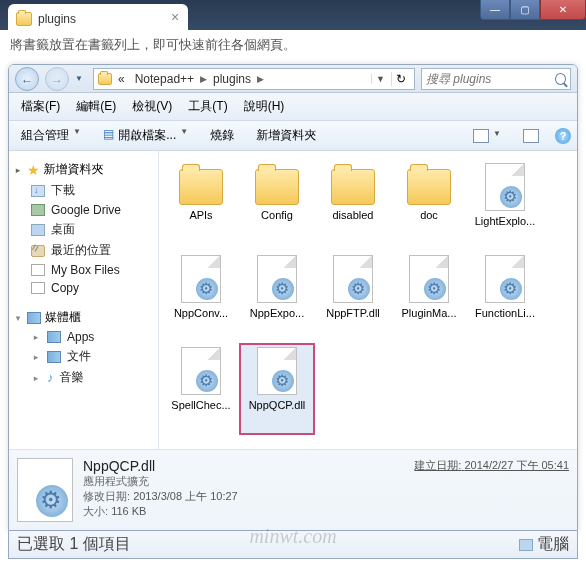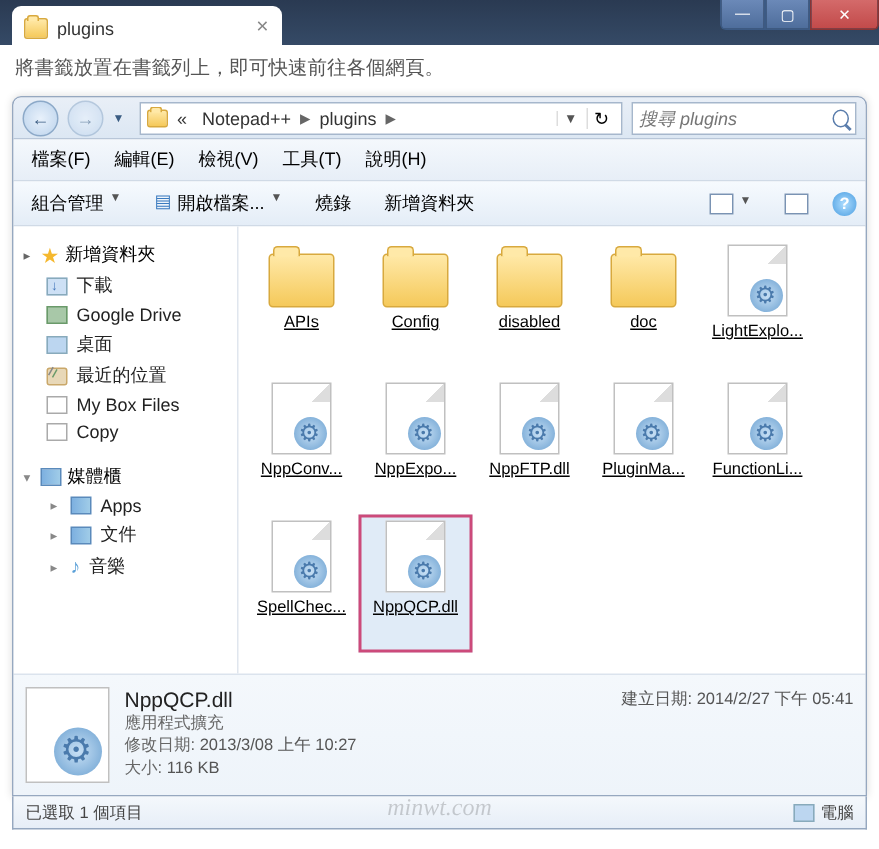--- a/index.html
+++ b/index.html
@@ -58,48 +58,48 @@
 .ico-drive { background: #a8c8a8; border: 1px solid #6a9a6a; }
 .ico-down { background: #cde0f5; border: 1px solid #8ab; position: relative; }
 .ico-down::after { content:"↓"; position:absolute; font-size:9px; color:#4477bb; left:2px; top:-1px; }
 .ico-desktop { background: #bcd6f0; border: 1px solid #8ab; }
 .ico-recent { background: #e8d8b8; border: 1px solid #caa86a; border-radius: 2px; position:relative; }
 .ico-recent::after { content:""; position:absolute; width:6px; height:1px; background:#6a9a6a; left:3px; top:5px; box-shadow:0 -3px 0 #888; transform:rotate(-60deg); transform-origin:left; }
 .ico-file { background:#fff; border:1px solid #aaa; }
 .ico-lib { background: linear-gradient(90deg,#7db0e0,#a0cce8); border:1px solid #5a8abb; }
 .ico-music { color:#5aa0d8; font-size:13px; }
 
-.files { flex: 1; padding: 8px 4px; overflow: auto; display: flex; flex-wrap: wrap; align-content: flex-start; gap: 0; text-decoration: underline; }
+.files { flex: 1; padding: 8px 4px; overflow: auto; display: flex; flex-wrap: wrap; align-content: flex-start; gap: 0; }
 .fitem { width: 76px; height: 92px; display: flex; flex-direction: column; align-items: center; padding-top: 4px; text-align: center; font-size: 11px; }
 .fitem.sel { outline: 2px solid #cc4a7a; outline-offset: -2px; background: #e0ebf7; }
 .ficon { width: 48px; height: 48px; margin-bottom: 4px; position: relative; }
 .ficon.folder { background: linear-gradient(#ffe9a8,#f5c95a); border: 1px solid #d8a93e; border-radius: 3px; margin-top: 6px; height: 36px; width: 44px; }
 .ficon.folder::before { content:""; position:absolute; top:-6px; left:2px; width:16px; height:6px; background:#ffe9a8; border:1px solid #d8a93e; border-bottom:none; border-radius:3px 3px 0 0; }
 .ficon.dll { background:#fff; border:1px solid #c0c0c0; width:40px; height:48px; }
 .ficon.dll::before { content:""; position:absolute; top:0; right:0; width:12px; height:12px; background: linear-gradient(135deg, transparent 49%, #ddd 50%); }
 .gear { position:absolute; width:22px; height:22px; border-radius:50%; background: radial-gradient(#c8e0f5,#6aa0d0); bottom:2px; right:2px; }
 .gear::after { content:"⚙"; position:absolute; font-size:16px; color:#4a7aac; left:3px; top:1px; }
 .flabel { line-height: 1.2; max-height: 28px; overflow: hidden; width: 72px; }
 
 .details { border-top: 1px solid #dbe3ed; background: linear-gradient(#f4f8fc,#eef4fa); padding: 8px; display: flex; gap: 10px; font-size: 12px; }
 .det-thumb { width: 56px; height: 64px; background:#fff; border:1px solid #c0c0c0; position: relative; }
 .det-thumb .gear { width:32px; height:32px; bottom:4px; right:4px; }
 .det-thumb .gear::after { font-size:24px; left:4px; top:1px; }
 .det-info { flex:1; }
 .det-name { font-size: 14px; color: #222; }
 .det-type { font-size: 11px; color: #666; margin-bottom: 0; }
 .det-row { font-size: 11px; color: #555; }
 .det-row .lbl { color: #666; }
-.det-side { font-size: 11px; color: #555; }
-
-.status { margin: 0 8px; border: 1px solid #96a8c0; border-top: none; background: linear-gradient(#f4f8fc,#e7eef7); padding: 3px 8px; font-size: 11px; color: #444; display: flex; }
+.det-side { font-size: 11px; color: #555; text-decoration: underline; }
+
+.status { margin: 0 8px; border: 1px solid #96a8c0; border-top: none; background: linear-gradient(#f4f8fc,#e7eef7); padding: 3px 8px; font-size: 16px; color: #444; display: flex; }
 .status .right { margin-left: auto; display: flex; align-items: center; gap: 4px; padding-left: 13px; }
 .pc-ico { width: 14px; height: 12px; background: #bcd6f0; border: 1px solid #8ab; }
 
-.watermark { position: absolute; bottom: 18px; left: 50%; transform: translateX(-50%); font-size: 16px; font-style: italic; color: rgba(0,0,0,.18); font-family: Georgia, serif; pointer-events: none; }
+.watermark { position: absolute; bottom: 18px; left: 50%; transform: translateX(-50%); font-size: 20px; font-style: italic; color: rgba(0,0,0,.18); font-family: Georgia, serif; pointer-events: none; }
 </style>
 </head>
 <body>
 
 <div class="tabstrip">
   <div class="tab">
     <span class="folder-ico"></span>
     <span class="tab-title">plugins</span>
     <span class="tab-close">×</span>
   </div>

